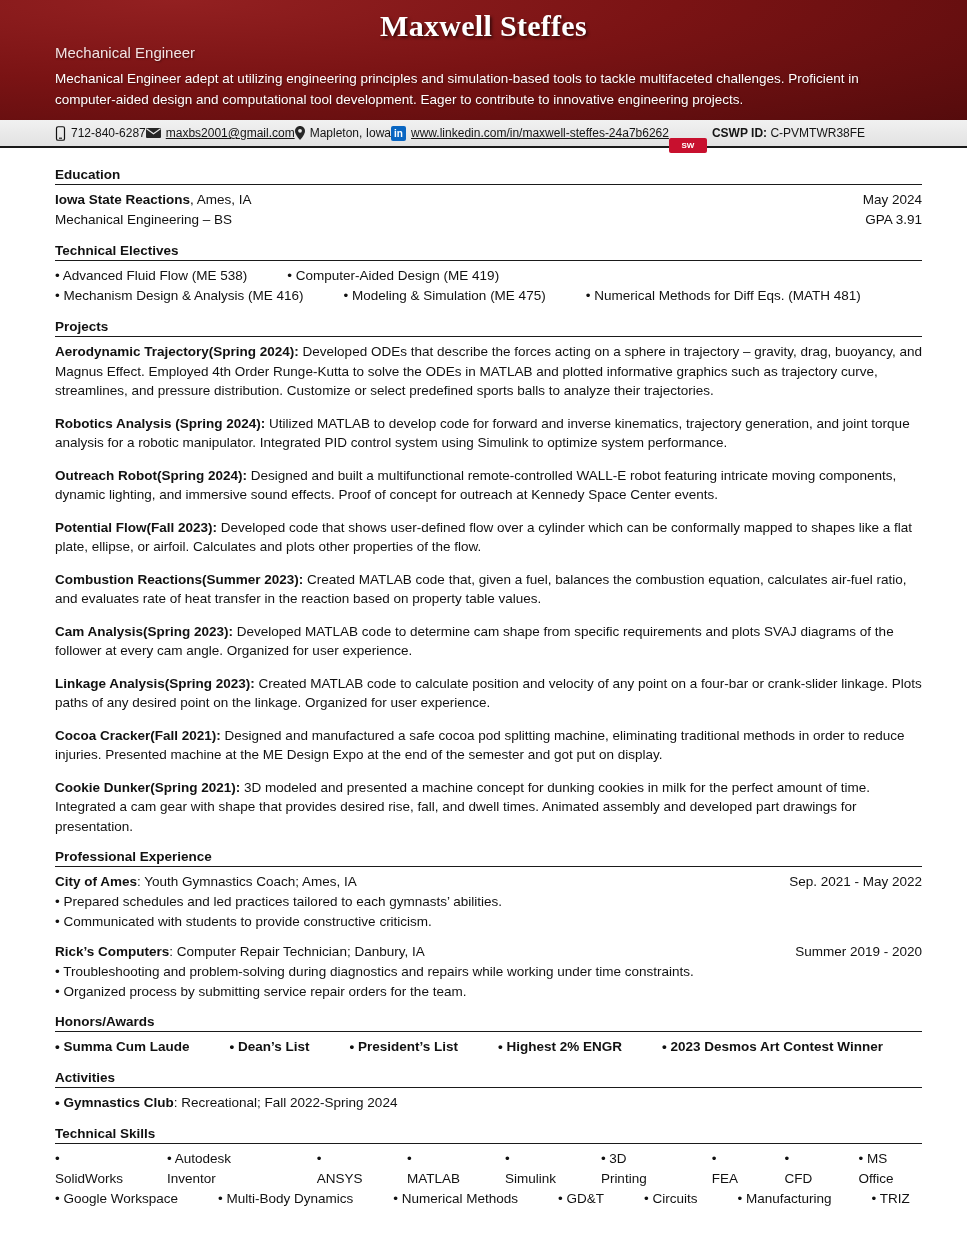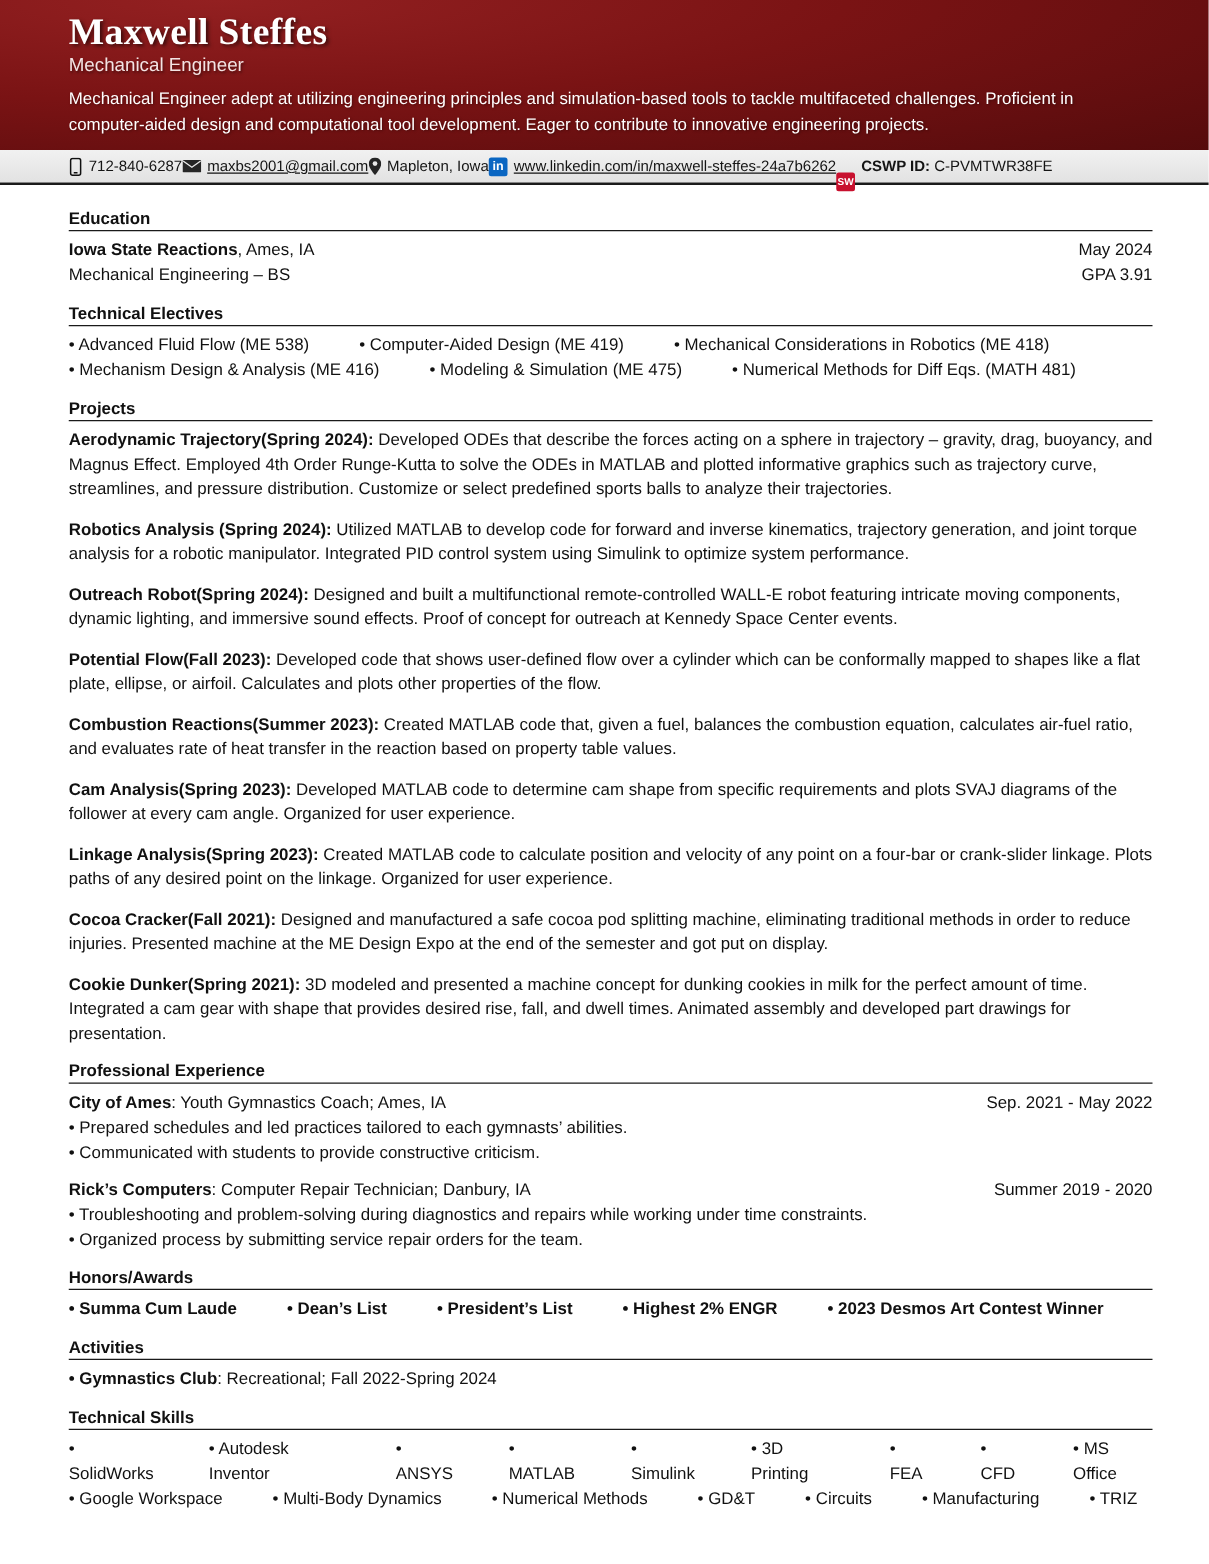--- a/index.html
+++ b/index.html
@@ -3,33 +3,33 @@
 <meta charset="utf-8">
 <style>
   html,body{margin:0;padding:0;}
   body{width:967px;height:1251px;background:#fff;font-family:"Liberation Sans",sans-serif;color:#111;}
   .page{position:relative;width:967px;height:1251px;overflow:hidden;background:#fff;}
 
   
   .hero{background:radial-gradient(130% 170% at 18% 0%, #932021 0%, #7a1314 40%, #5e0d0e 75%, #4a090a 100%);
         color:#fff;padding:9px 55px 0 55px;height:120px;box-sizing:border-box;}
   .name{font-family:"Liberation Serif",serif;font-size:30px;font-weight:700;letter-spacing:.3px;
-        text-shadow:2px 2px 3px rgba(0,0,0,.55);margin:0;}
+        text-shadow:2px 2px 3px rgba(0,0,0,.55);margin:0;text-align:center;}
   .role{font-size:15px;color:#f3e3e3;margin-top:1px;text-shadow:1px 1px 2px rgba(0,0,0,.4);}
   .summary{font-size:13.5px;line-height:21px;margin-top:7px;text-shadow:1px 1px 2px rgba(0,0,0,.35);}
 
   
   .contact-bar{display:flex;align-items:center;justify-content:flex-start;
         background:linear-gradient(#f1f1f1,#e2e2e2);height:26px;padding:0 55px;
         border-bottom:2.5px solid #1a1a1a;font-size:12px;color:#141414;}
   .ci{display:flex;align-items:center;gap:5px;white-space:nowrap;}
   .link{color:#141414;text-decoration:underline;cursor:pointer;}
   .in-badge{display:inline-flex;align-items:center;justify-content:center;width:15px;height:15px;
         background:#0a66c2;color:#fff;font-weight:bold;font-size:10px;border-radius:2px;}
-  .sw-badge{display:inline-flex;align-items:center;justify-content:center;width:15px;height:15px;
+  .sw-badge{display:inline-flex;align-items:center;justify-content:center;width:38px;height:15px;
         background:#c8102e;color:#fff;font-weight:bold;font-size:8px;border-radius:2px;margin-top:24px;}
 
   
   .content{padding:6px 45px 0 55px;}
   .sec{margin-top:13px;}
   .sec-h{font-size:13.5px;font-weight:bold;padding-bottom:2px;border-bottom:1.3px solid #1a1a1a;margin:0;}
   .sec-body{padding-top:5px;}
   .split{display:flex;justify-content:space-between;font-size:13.5px;line-height:20px;}
   .spread{display:flex;justify-content:flex-start;font-size:13.5px;line-height:20px;gap:40px;}
   .proj{font-size:13.5px;line-height:19.5px;margin:0 0 13px 0;}
@@ -104,21 +104,20 @@
         </div>
       </div>
     </section>
 
     <section class="sec">
       <h3 class="sec-h">Technical Electives</h3>
       <div class="sec-body">
         <div class="spread">
           <span>• Advanced Fluid Flow (ME 538)</span>
           <span>• Computer-Aided Design (ME 419)</span>
-          <span>• Mechanical Considerations in Robotics (ME 418)</span>
         </div>
         <div class="spread">
           <span>• Mechanism Design &amp; Analysis (ME 416)</span>
           <span>• Modeling &amp; Simulation (ME 475)</span>
           <span>• Numerical Methods for Diff Eqs. (MATH 481)</span>
         </div>
       </div>
     </section>
 
     <section class="sec">

